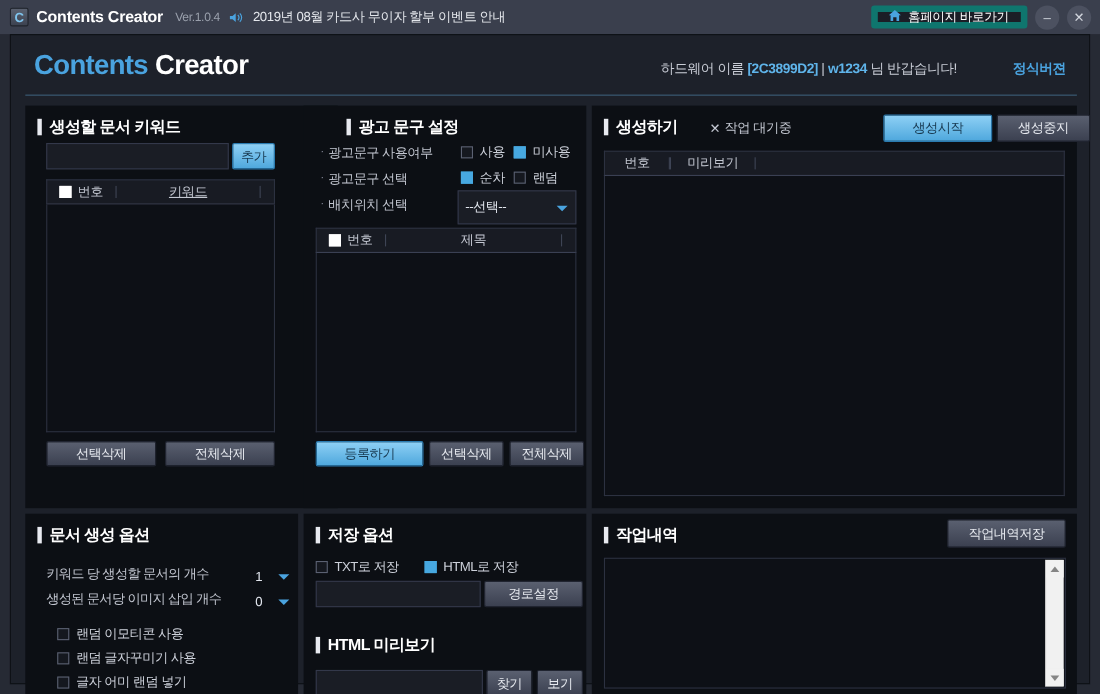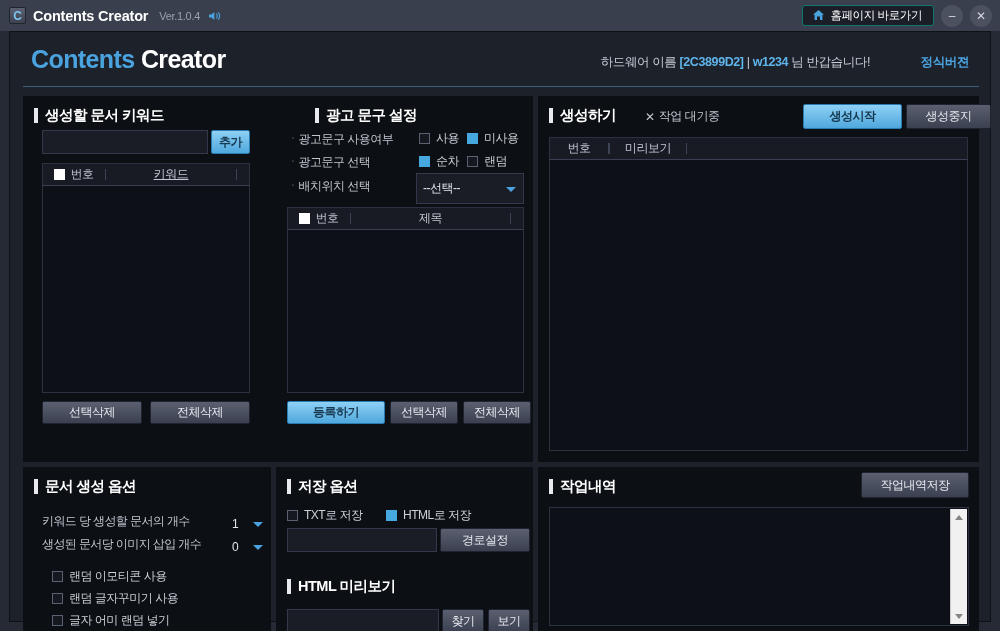--- a/index.html
+++ b/index.html
@@ -50,21 +50,21 @@
   .notice-text {
     color: #e4e7ec; font-size: 12px;
     margin-left: 8px; letter-spacing: -0.4px;
   }
   .tb-right {
     position: absolute; right: 8px; top: 0; height: 31px;
     display: flex; align-items: center; gap: 4px;
   }
   .home-btn {
     background: #1b1e26;
-    border: 1px solid #0f766e;
+    border: 6px solid #0f766e;
     border-radius: 3px;
     height: 21px;
     display: flex; align-items: center; gap: 5px;
     padding: 0 11px 0 9px;
     color: #ffffff; font-size: 11.5px; letter-spacing: -0.4px;
     cursor: pointer;
   }
   .win-btn {
     width: 22px; height: 22px; border-radius: 50%;
     background: #4c5160;
@@ -147,21 +147,21 @@
     color: #e6e9ef; font-size: 12px;
     letter-spacing: -0.5px;
     cursor: pointer;
     display: flex; align-items: center; justify-content: center;
     height: 23px;
     font-family: inherit;
   }
   .btn-blue {
     background: linear-gradient(#8ed0f5, #4fa8dd);
     border: 1px solid #2a7bb0;
-    color: #17384f; font-weight: bold;
+    color: #17384f; font-weight: normal;
   }
 
   .table-head {
     display: flex; align-items: center;
     background: #181b23;
     border: 1px solid #2c3140;
     border-bottom: 1px solid #3a4053;
     height: 23px;
     font-size: 12px; color: #c4c8d2; letter-spacing: -0.4px;
   }
@@ -253,20 +253,21 @@
     <div class="app-icon">C</div>
     <div class="app-title">Contents Creator</div>
     <div class="app-version">Ver.1.0.4</div>
     <div class="speaker-icon">
       <svg width="14" height="12" viewBox="0 0 14 12">
         <path d="M1 4.5h2.4L6.3 2v8L3.4 7.5H1z" fill="#4aa3df"></path>
         <path d="M8.2 3.6a3.2 3.2 0 010 4.8" stroke="#4aa3df" stroke-width="1.1" fill="none"></path>
         <path d="M10 2.2a5.2 5.2 0 010 7.6" stroke="#4aa3df" stroke-width="1.1" fill="none"></path>
       </svg>
     </div>
+    <div class="notice-text">2019년 08월 카드사 무이자 할부 이벤트 안내</div>
 
     <div class="tb-right">
       <div class="home-btn">
         <span>
           <svg width="13" height="12" viewBox="0 0 13 12">
             <path d="M6.5 1L12 5.8h-1.6V11H8V7.6H5V11H2.6V5.8H1z" fill="#4aa3df"></path>
           </svg>
         </span>
         <span>홈페이지 바로가기</span>
       </div>

